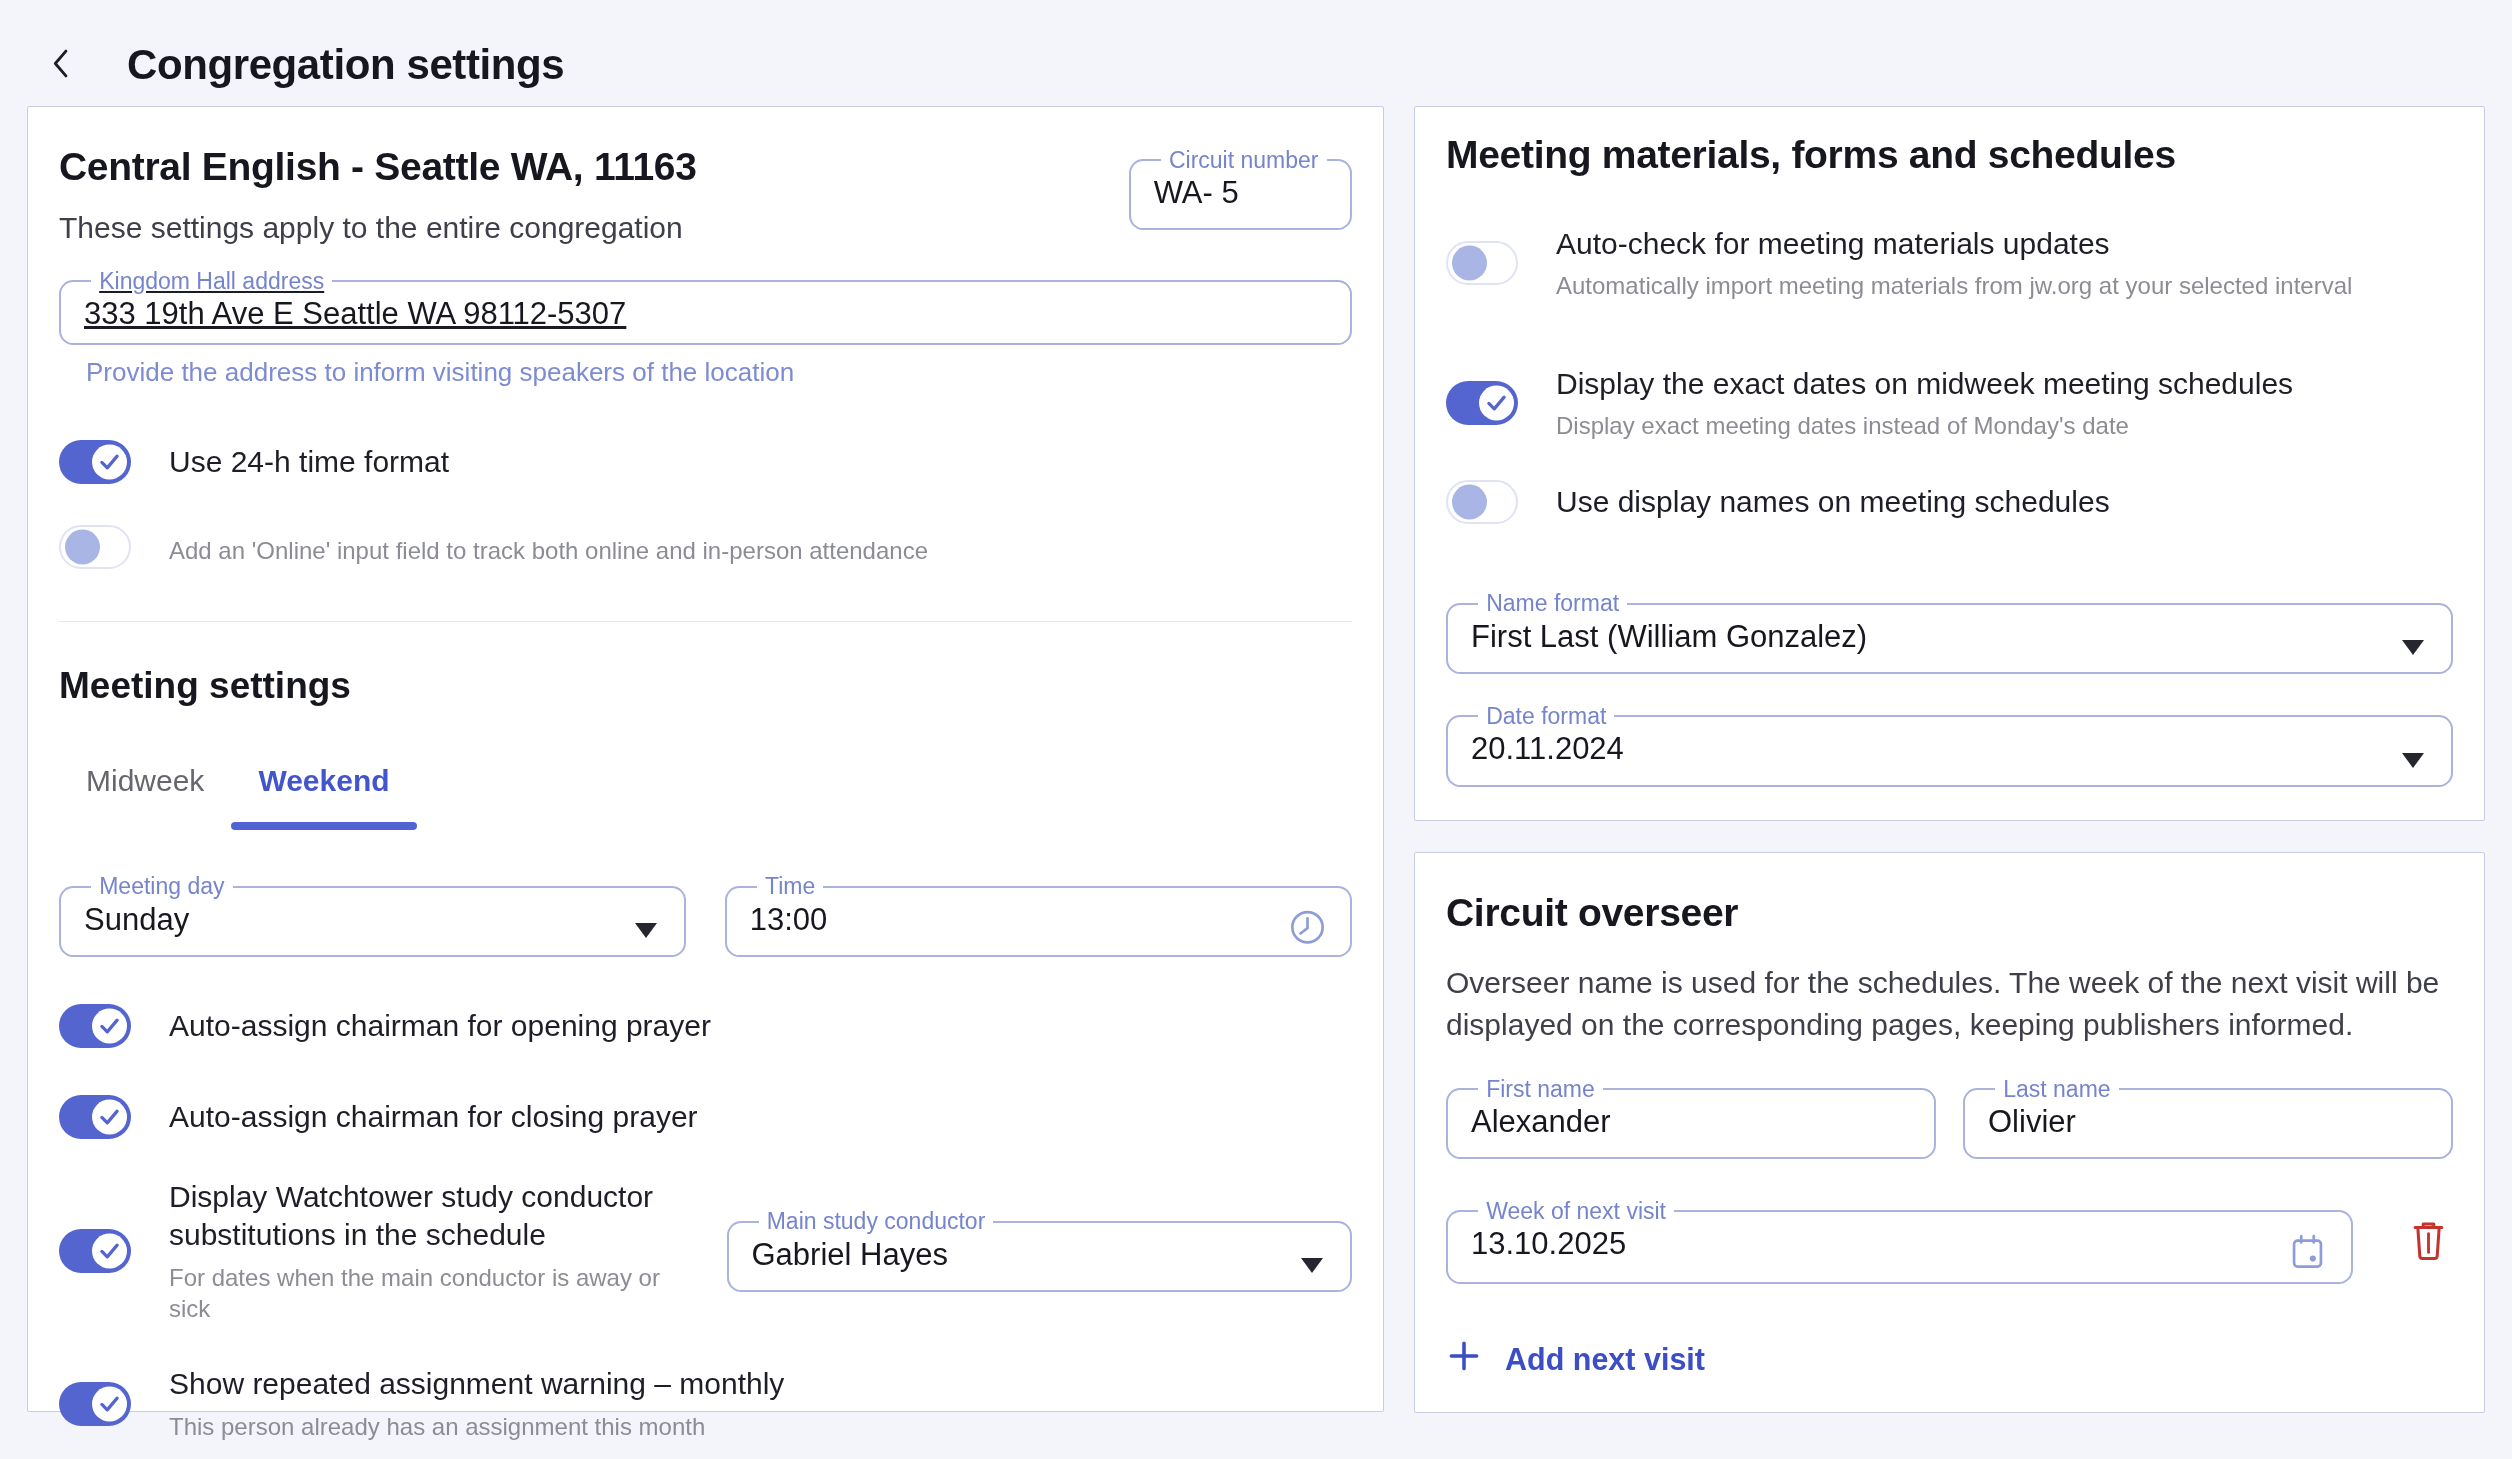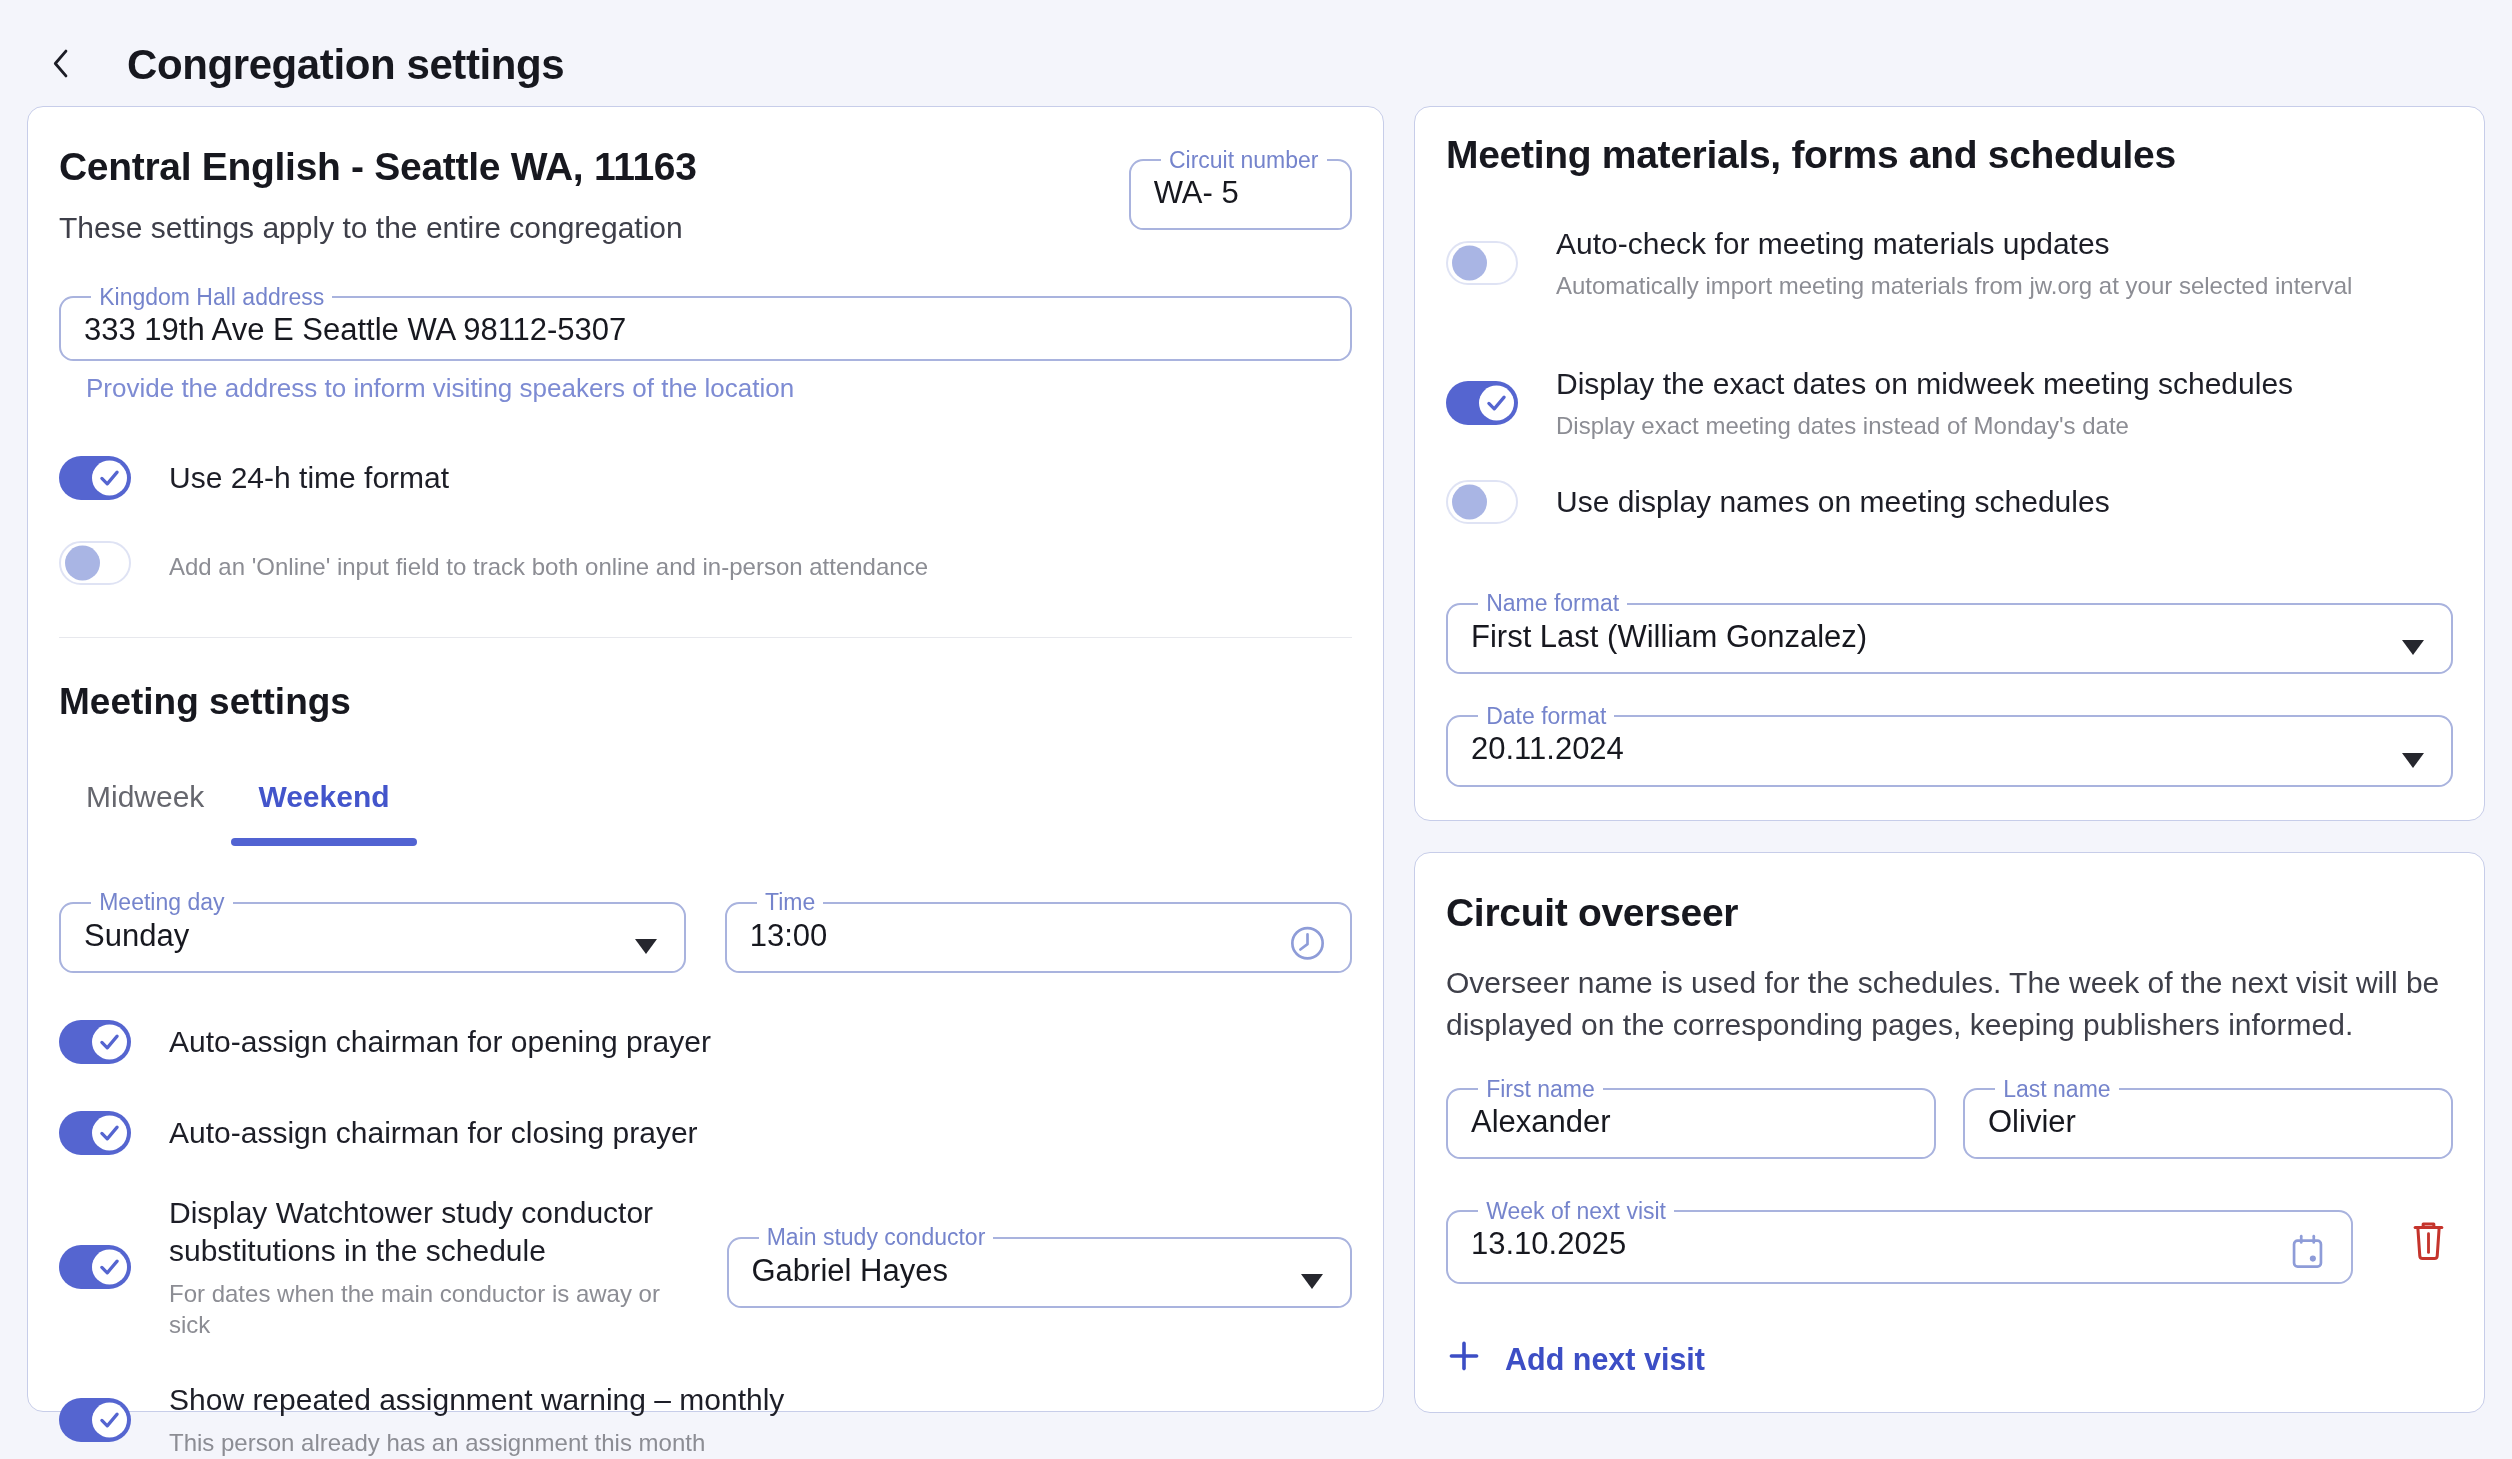--- a/index.html
+++ b/index.html
@@ -10,21 +10,21 @@
     color: #1b1c23;
     overflow: hidden;
   }
   
   .header { display: flex; align-items: center; gap: 41px; padding: 23px 0 0 36px; height: 106px; }
   .back-btn { width: 50px; height: 50px; display: flex; align-items: center; justify-content: center; cursor: pointer; background: none; border: none; }
   .page-title { font-size: 42px; font-weight: 700; letter-spacing: -0.4px; color: #17181f; }
 
   
   .main { display: flex; gap: 30.5px; padding: 0 27px; align-items: flex-start; }
-  .card { background: #ffffff; border: 1.8px solid #c7cde9; border-radius: 16px; }
+  .card { background: #ffffff; border: 1.8px solid #c7cde9; border-radius: 2px; }
   .card.left { width: 1357px; height: 1306px; padding: 38px 31px 36px; }
   .right-col { width: 1071px; display: flex; flex-direction: column; gap: 30.5px; }
   .card.materials { width: 1071px; height: 715px; padding: 26px 31px; }
   .card.overseer  { width: 1071px; height: 561px; padding: 38px 31px; }
 
   .card-title { font-size: 39px; font-weight: 700; color: #17181f; letter-spacing: -0.3px; }
   .subtitle { font-size: 30px; color: #3e3f49; margin-top: 21.5px; }
 
   
   fieldset.field { border: 2.2px solid #a9b3de; border-radius: 14.3px; padding: 0 23px; position: relative; background: #fff; }
@@ -102,21 +102,21 @@
       <div>
         <div class="card-title">Central English - Seattle WA, 11163</div>
         <div class="subtitle">These settings apply to the entire congregation</div>
       </div>
       <fieldset class="field" style="width:217px;height:81px;margin-top:3.6px;">
         <legend>Circuit number</legend>
         <div class="value">WA- 5</div>
       </fieldset>
     </div>
 
-    <fieldset class="field" style="height:75px;margin-top:41px;">
+    <fieldset class="field" style="height:75px;margin-top:25px;text-decoration:underline;">
       <legend>Kingdom Hall address</legend>
       <div class="value">333 19th Ave E Seattle WA  98112-5307</div>
     </fieldset>
     <div class="helper-text">Provide the address to inform visiting speakers of the location</div>
 
     <div class="toggle-row" style="margin-top:52px;">
       <span class="switch on">
         <span class="thumb">
           <svg width="35" height="35" viewBox="0 0 39 39">
               <polyline points="11 20 17 26 28 13" fill="none" stroke="#5565d0" stroke-width="3.6" stroke-linecap="round" stroke-linejoin="round"></polyline>

